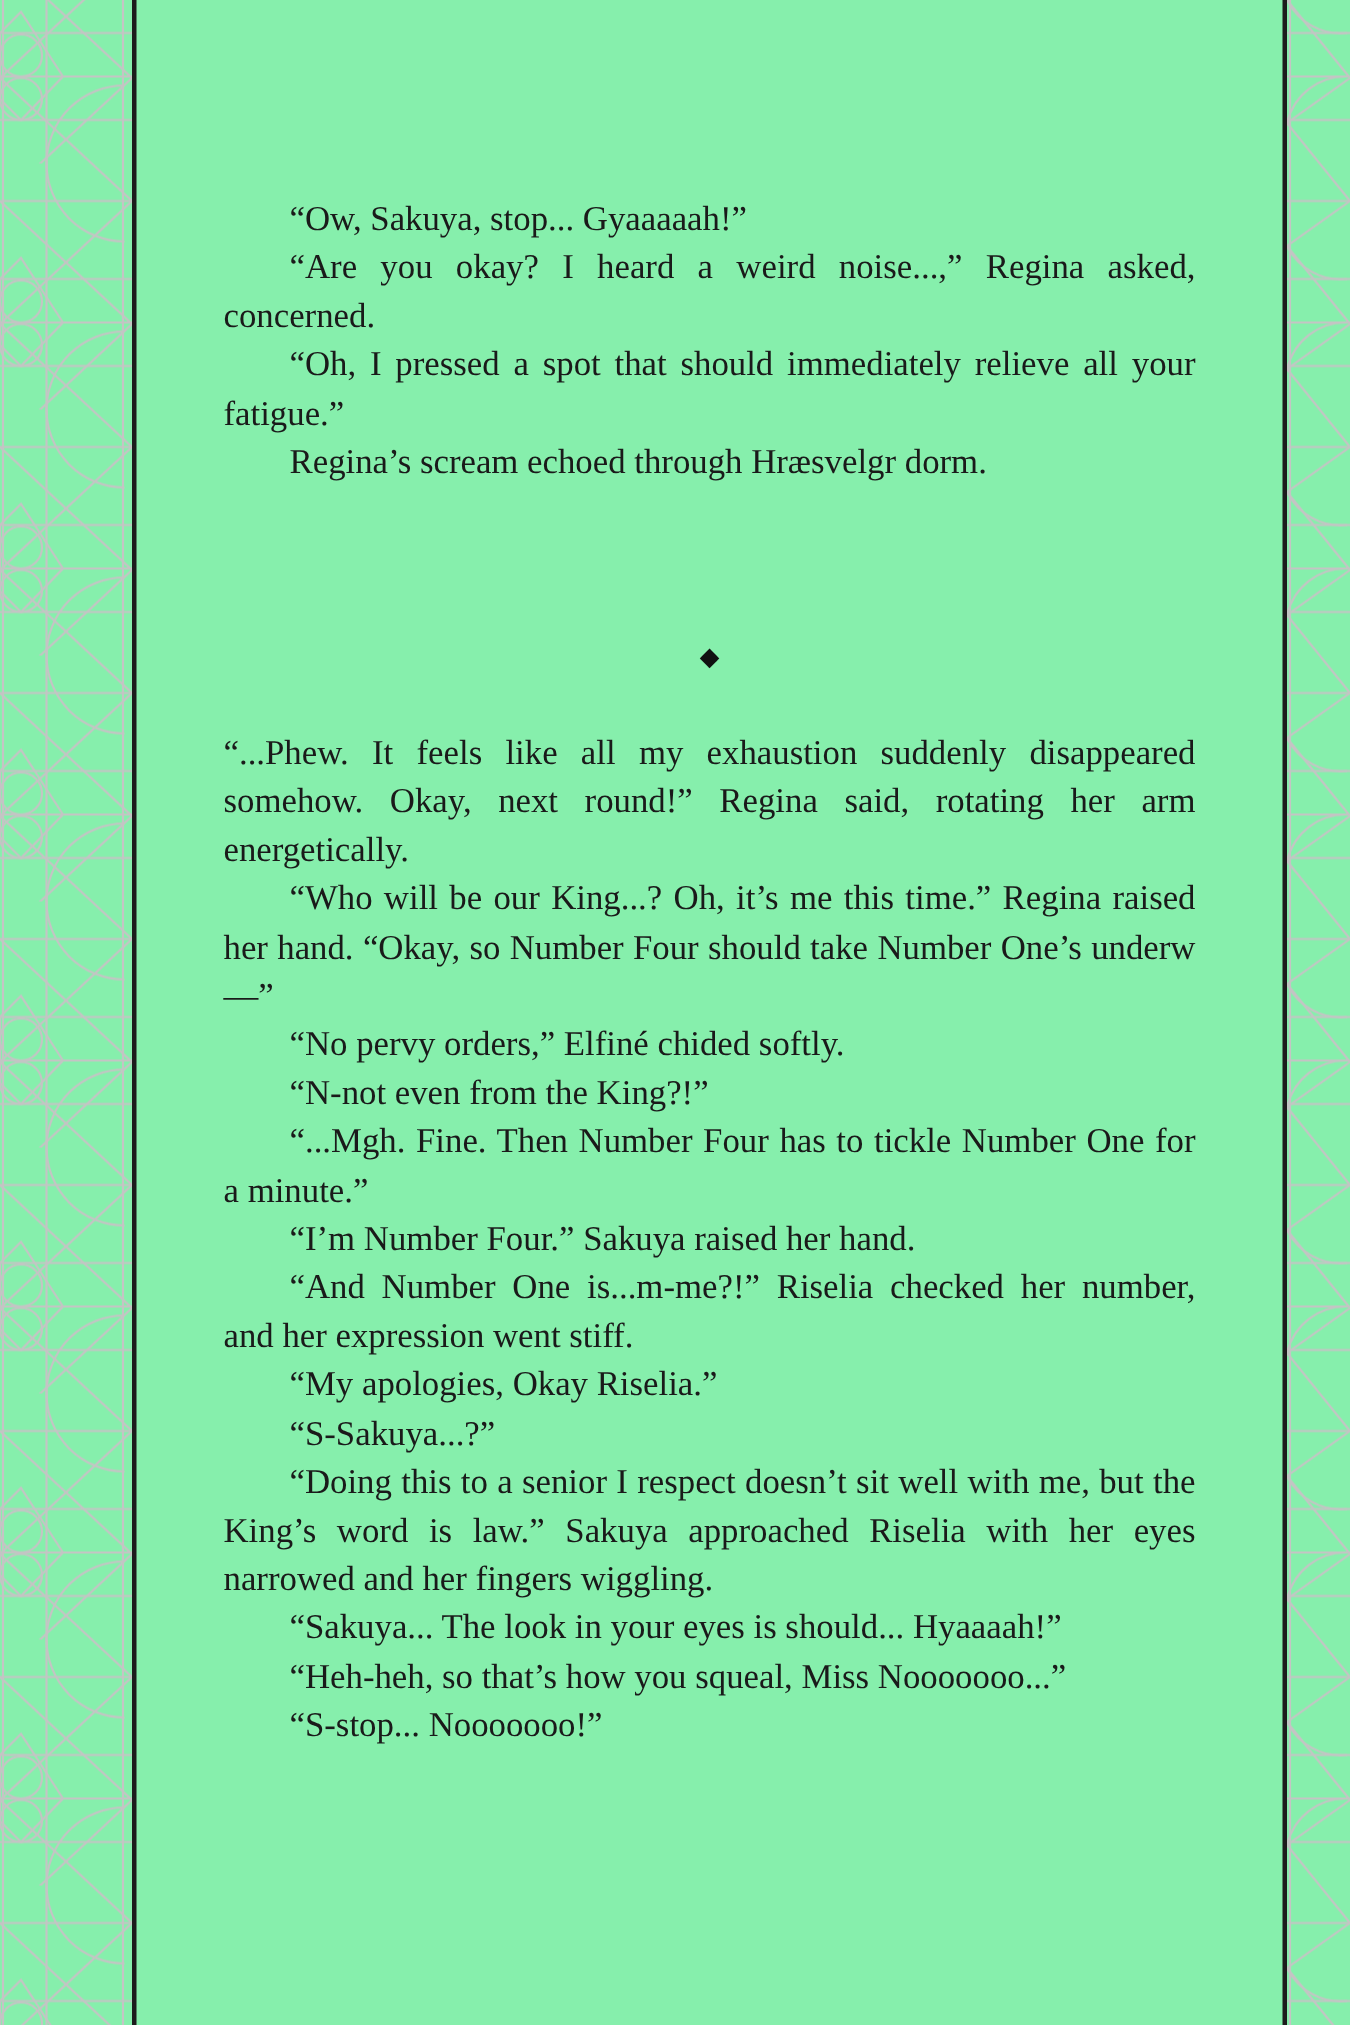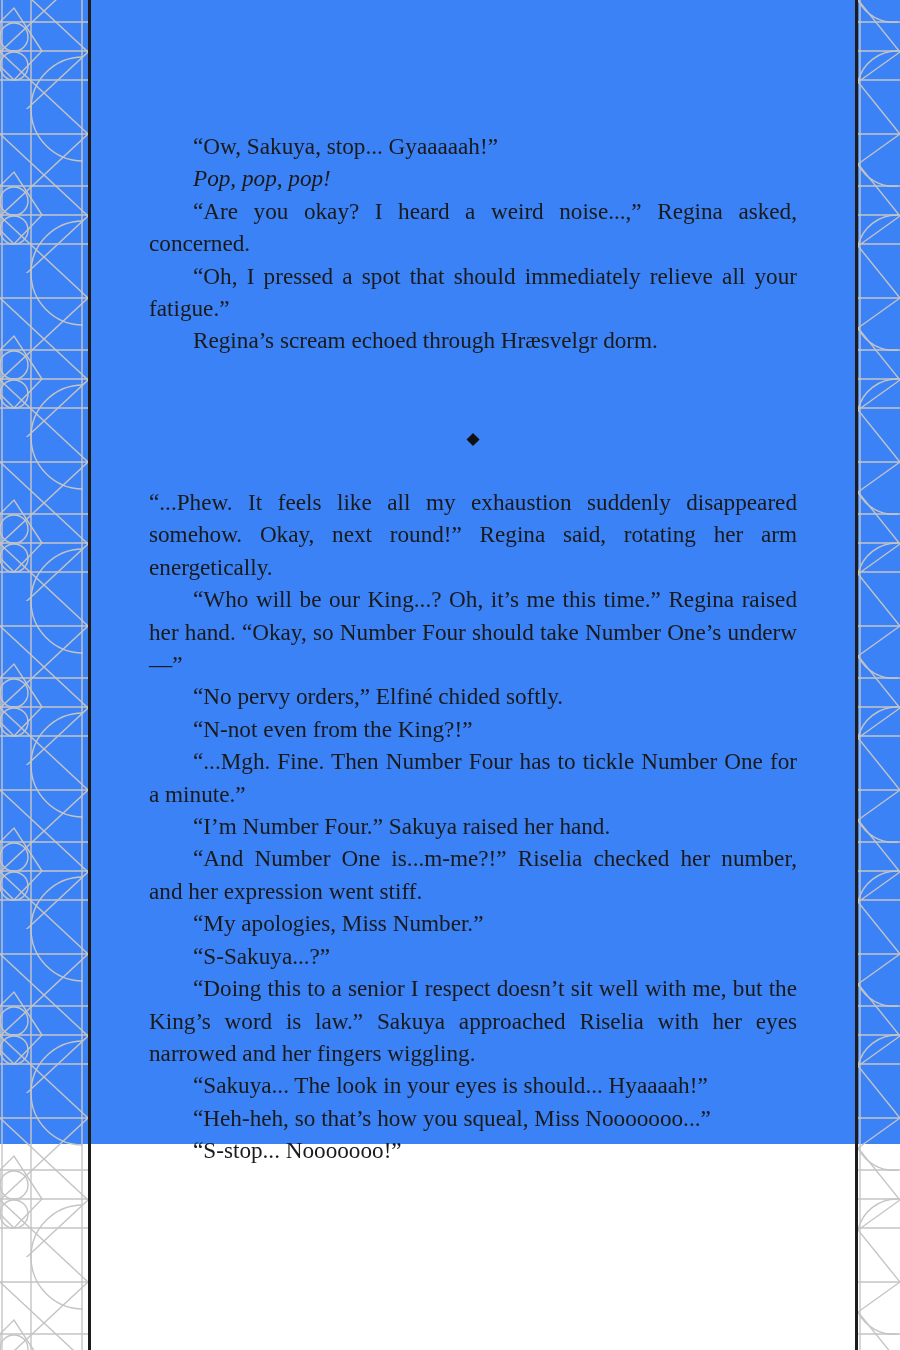--- a/index.html
+++ b/index.html
@@ -6,22 +6,22 @@
       margin: 0;
       padding: 0;
       width: 900px;
       height: 1350px;
       background: #ffffff;
       overflow: hidden;
     }
     .page {
       position: relative;
       width: 900px;
-      height: 1144px;
-      background: #3b82f6;
+      height: 1350px;
+      background: #86efac;
     }
     .border-left, .border-right {
       position: absolute;
       top: 0;
       height: 1350px;
       overflow: hidden;
     }
     .border-left { left: 0; width: 88px; }
     .border-right { left: 858px; width: 42px; }
     .border-left svg, .border-right svg { display: block; }
@@ -120,37 +120,36 @@
           </g>
         </pattern>
       </defs>
       <rect x="0" y="0" width="42" height="1350" fill="url(#latR)"></rect>
     </svg>
   </div>
   <div class="rule right"></div>
 
   <div class="text-block block-1">
     <p>“Ow, Sakuya, stop... Gyaaaaah!”</p>
-    <p class="italic">Pop, pop, pop!</p>
     <p>“Are you okay? I heard a weird noise...,” Regina asked, concerned.</p>
     <p>“Oh, I pressed a spot that should immediately relieve all your fatigue.”</p>
     <p>Regina’s scream echoed through Hræsvelgr dorm.</p>
   </div>
 
   <div class="scene-break">◆</div>
 
   <div class="text-block block-2">
     <p class="noindent">“...Phew. It feels like all my exhaustion suddenly disappeared somehow. Okay, next round!” Regina said, rotating her arm energetically.</p>
     <p>“Who will be our King...? Oh, it’s me this time.” Regina raised her hand. “Okay, so Number Four should take Number One’s underw—”</p>
     <p>“No pervy orders,” Elfiné chided softly.</p>
     <p>“N-not even from the King?!”</p>
     <p>“...Mgh. Fine. Then Number Four has to tickle Number One for a minute.”</p>
     <p>“I’m Number Four.” Sakuya raised her hand.</p>
     <p>“And Number One is...m-me?!” Riselia checked her number, and her expression went stiff.</p>
-    <p>“My apologies, Miss Number.”</p>
+    <p>“My apologies, Okay Riselia.”</p>
     <p>“S-Sakuya...?”</p>
     <p>“Doing this to a senior I respect doesn’t sit well with me, but the King’s word is law.” Sakuya approached Riselia with her eyes narrowed and her fingers wiggling.</p>
     <p>“Sakuya... The look in your eyes is should... Hyaaaah!”</p>
     <p>“Heh-heh, so that’s how you squeal, Miss Nooooooo...”</p>
     <p>“S-stop... Nooooooo!”</p>
   </div>
 
 </div>
 
 </body></html>

